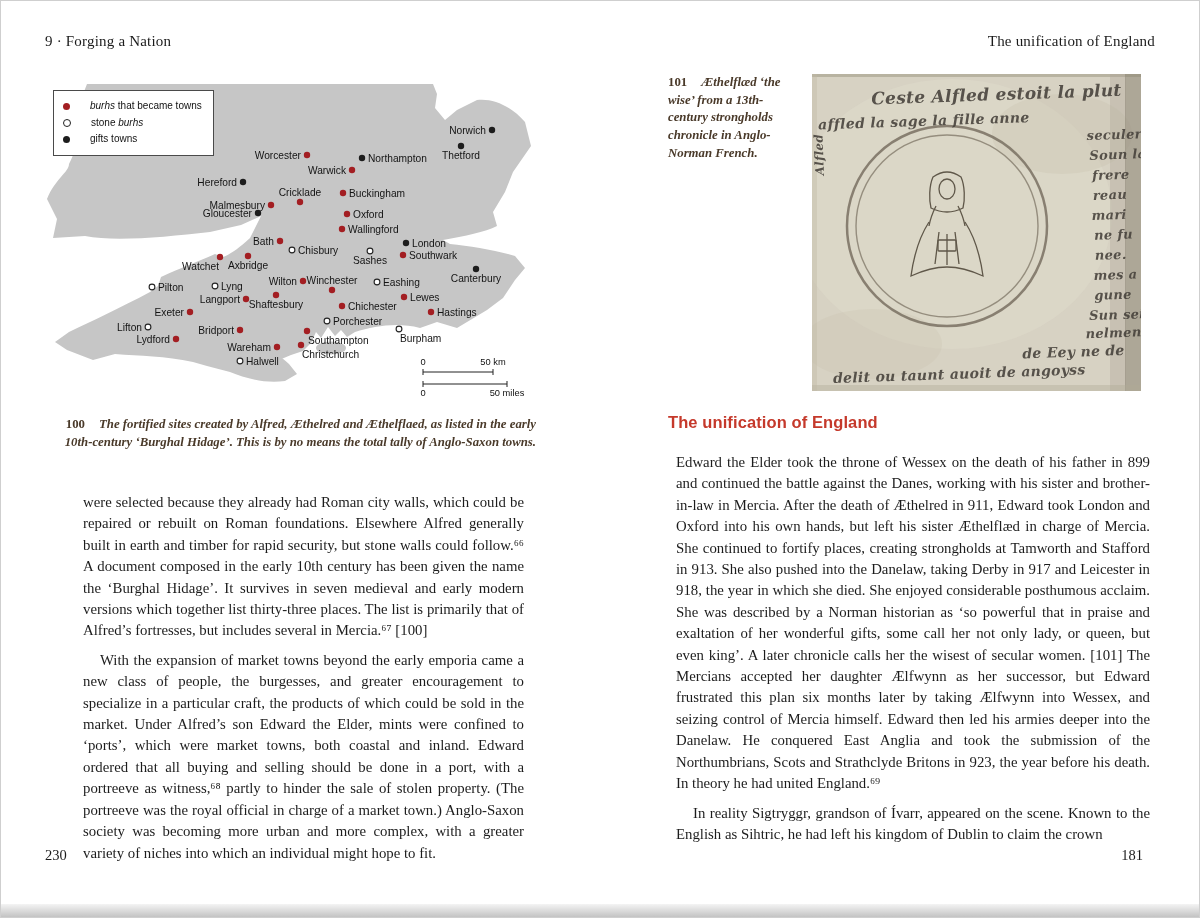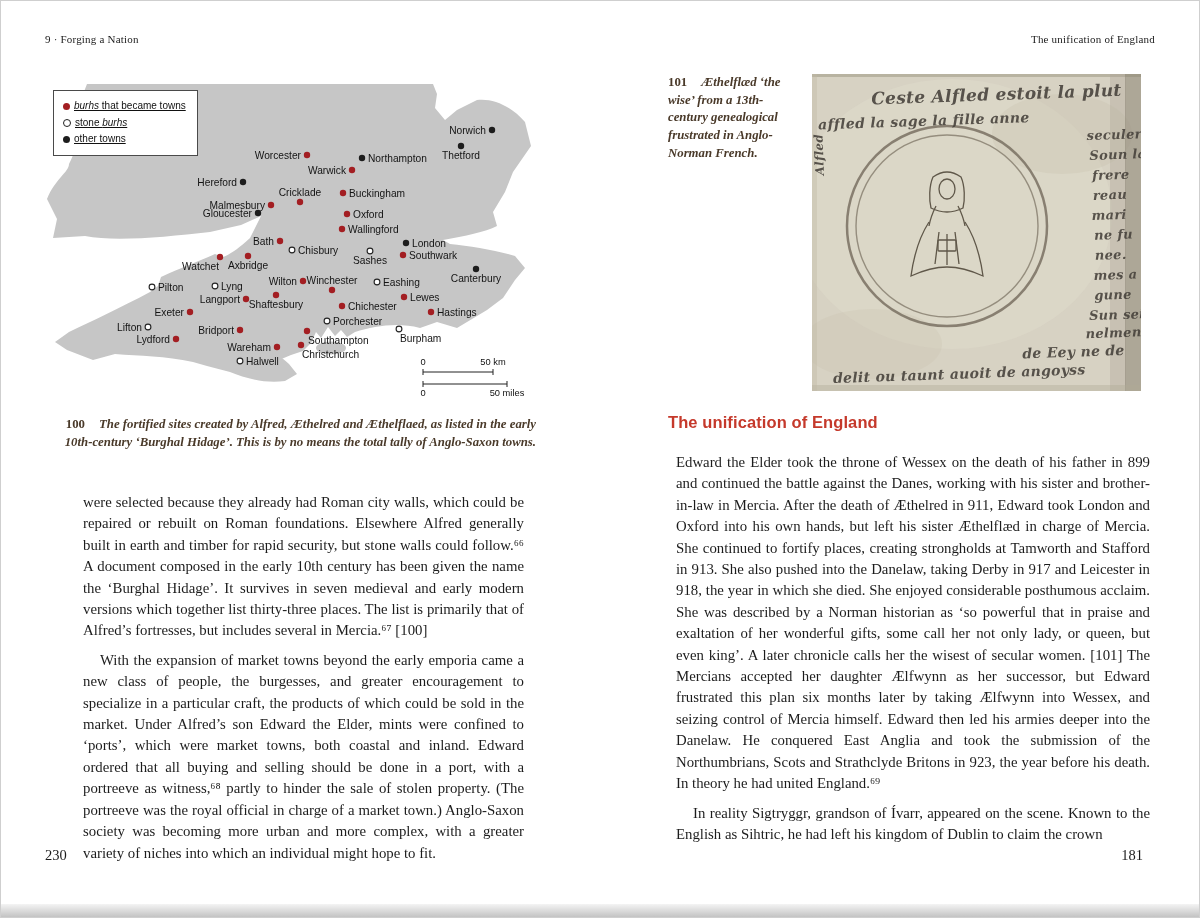--- a/index.html
+++ b/index.html
@@ -2,34 +2,34 @@
 <html style="--accent: #c5392b; --caption: #4a3a2a; --dotred: #a31e22; --land: #c6c6c6;"><head>
 <meta charset="utf-8">
 <style>
   html,body{margin:0;padding:0;background:#fff;}
   .spread{position:relative;width:1200px;height:918px;background:#ffffff;overflow:hidden;
           font-family:"Liberation Serif","DejaVu Serif",serif;color:#1c1c1c;}
   .abs{position:absolute;}
   .frame{position:absolute;inset:0;border:1px solid #cfcfcf;pointer-events:none;}
   .bottom-edge{position:absolute;left:1px;right:1px;bottom:1px;height:13px;
                background:linear-gradient(180deg,#f4f4f4 0%,#c3c3c3 100%);}
-  .running-head{font-size:11px;color:#1b1b1b;letter-spacing:.2px;}
+  .running-head{font-size:15px;color:#1b1b1b;letter-spacing:.2px;}
   .pagenum{font-size:14.5px;color:#1b1b1b;}
   .caption{font-weight:bold;font-style:italic;color:var(--caption,#4a3a2a);font-size:12.8px;line-height:1.38;}
   .caption .cap-num{font-style:normal;margin-right:14px;}
   .body-text p{margin:8px;text-align:justify;font-size:14.8px;line-height:21.4px;color:#1c1c1c;}
   .body-text p + p{text-indent:17px;}
   .section-heading{font-family:"Liberation Sans",sans-serif;font-weight:bold;font-size:16.5px;
                    color:var(--accent,#c5392b);letter-spacing:.1px;}
   .map{background:#ffffff;}
   .land{fill:var(--land,#c6c6c6);}
   .map-legend{position:absolute;left:8px;top:6px;background:#fff;border:1px solid #4a4a4a;
               padding:7px 11px 7px 9px;font-family:"Liberation Sans",sans-serif;font-size:10px;
               color:#111;line-height:1.65;}
-  .legend-row{display:flex;align-items:center;gap:4px;white-space:nowrap;text-decoration:underline;}
+  .legend-row{display:flex;align-items:center;gap:20px;white-space:nowrap;}
   .legend-marker{width:7px;height:7px;border-radius:50%;flex:0 0 auto;}
   .legend-marker.bt{background:var(--dotred,#a31e22);}
   .legend-marker.ot{background:#1d1d1d;}
   .legend-marker.ob{background:#fff;border:1px solid #222;width:6px;height:6px;}
   .manuscript{background:#d7d2c3;}
 </style>
 </head>
 <body>
 
 <div class="spread">
@@ -135,42 +135,42 @@
           <div class="legend-row">
             <span class="legend-marker bt"></span>
             <span><i>burhs</i><span> that became towns</span></span>
           </div>
           <div class="legend-row">
             <span class="legend-marker ob"></span>
             <span><span>stone </span><i>burhs</i></span>
           </div>
           <div class="legend-row">
             <span class="legend-marker ot"></span>
-            <span><span>other towns</span></span>
+            <span><span>gifts towns</span></span>
           </div>
         </div>
     </div>
 
     <div class="abs caption" style="left:58px;top:416px;width:478px;text-align:right">
       <span class="cap-num">100</span><span>The fortified sites created by Alfred, Æthelred and Æthelflaed, as listed in the early 10th-century ‘Burghal Hidage’. This is by no means the total tally of Anglo-Saxon towns.</span>
     </div>
 
     <div class="abs body-text" style="left:75px;top:484px;width:457px">
       <p>were selected because they already had Roman city walls, which could be repaired or rebuilt on Roman foundations. Elsewhere Alfred generally built in earth and timber for rapid security, but stone walls could follow.⁶⁶ A document composed in the early 10th century has been given the name the ‘Burghal Hidage’. It survives in seven medieval and early modern versions which together list thirty-three places. The list is primarily that of Alfred’s fortresses, but includes several in Mercia.⁶⁷ [100]</p>
       <p>With the expansion of market towns beyond the early emporia came a new class of people, the burgesses, and greater encouragement to specialize in a particular craft, the products of which could be sold in the market. Under Alfred’s son Edward the Elder, mints were confined to ‘ports’, which were market towns, both coastal and inland. Edward ordered that all buying and selling should be done in a port, with a portreeve as witness,⁶⁸ partly to hinder the sale of stolen property. (The portreeve was the royal official in charge of a market town.) Anglo-Saxon society was becoming more urban and more complex, with a greater variety of niches into which an individual might hope to fit.</p>
     </div>
 
     <div class="abs pagenum" style="left:45px;top:847px">230</div>
   </div>
 
   <div>
     <div class="abs running-head" style="right:45px;top:33px;text-align:right">The unification of England</div>
 
     <div class="abs caption" style="left:668px;top:74px;width:120px">
-      <span class="cap-num">101</span><span>Æthelflæd ‘the wise’ from a 13th-century genealogical frustrated in Anglo-Norman French.</span>
+      <span class="cap-num">101</span><span>Æthelflæd ‘the wise’ from a 13th-century strongholds chronicle in Anglo-Norman French.</span>
     </div>
 
     <div class="abs manuscript" style="left:812px;top:74px;width:329px;height:317px">
       <svg viewBox="0 0 329 317" width="329" height="317">
         <rect width="329" height="317" fill="#d7d2c3"></rect>
         <ellipse cx="140" cy="140" rx="160" ry="135" fill="#e0dbcc" opacity="0.5"></ellipse>
         <ellipse cx="250" cy="60" rx="70" ry="40" fill="#c7c0ad" opacity="0.3"></ellipse>
         <ellipse cx="60" cy="270" rx="70" ry="35" fill="#c7c0ad" opacity="0.25"></ellipse>
         <rect x="0" y="0" width="329" height="3" fill="#9a947f" opacity="0.5"></rect>
         <rect x="298" y="0" width="16" height="317" fill="#aba494" opacity="0.35"></rect>

